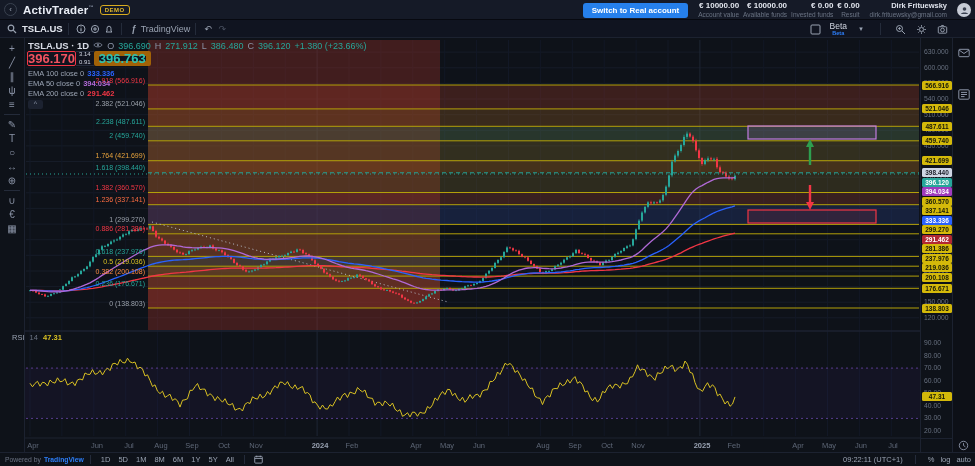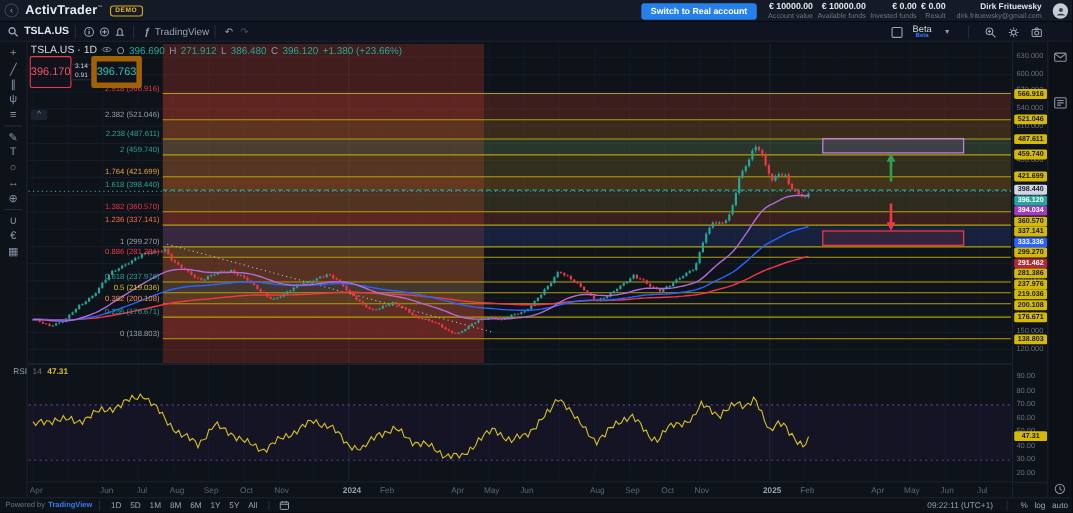--- a/index.html
+++ b/index.html
@@ -29,24 +29,24 @@
   .save{display:flex;flex-direction:column;line-height:1;align-items:center;}
   .save .s{color:#cfd4df;font-size:8.5px;}
   .save .b{color:#2d7ff9;font-size:5.5px;font-weight:700;}
   
   .tools{position:absolute;left:0;top:38px;width:25px;height:414px;background:#0e1219;border-right:1px solid #1c2230;display:flex;flex-direction:column;align-items:center;padding-top:4px;gap:1px;}
   .tool{width:18px;height:13px;display:flex;align-items:center;justify-content:center;color:#8a93a6;font-size:10px;}
   .tool-sep{width:16px;height:1px;background:#242b3a;margin:2px 0;}
   
   #chart-host{position:absolute;left:25px;top:38px;width:895px;height:414px;cursor:crosshair;}
   .legend1{position:absolute;left:28px;top:40px;display:flex;align-items:center;gap:4px;font-size:9px;color:#8a93a6;white-space:nowrap;}
-  .legend1 .sym{color:#d8dce6;font-weight:400;font-size:9.5px;}
+  .legend1 .sym{color:#d8dce6;font-weight:700;font-size:9.5px;}
   .legend1 .val{color:#26a69a;}
   .quote{position:absolute;left:27px;top:51px;display:flex;align-items:center;}
-  .qbox{height:29px;min-width:37px;display:flex;align-items:center;justify-content:center;font-size:10px;font-weight:400;border-radius:2px;background:rgba(16,20,32,.85);}
+  .qbox{height:15px;min-width:37px;display:flex;align-items:center;justify-content:center;font-size:13px;font-weight:700;border-radius:2px;background:rgba(16,20,32,.85);}
   .qbox.sell{border:1px solid #f23645;color:#f25360;}
   .qbox.buy{border:5px solid #a16207;color:#2cc0b0;}
   .qmid{display:flex;flex-direction:column;align-items:center;justify-content:center;font-size:6px;color:#cfd4df;line-height:1.2;padding:0 3px;background:rgba(16,20,32,.85);height:15px;border-top:1px solid #242b3a;border-bottom:1px solid #242b3a;}
   .malegend{position:absolute;left:28px;top:69px;font-size:7.5px;line-height:10px;white-space:nowrap;}
   .malegend .nm{color:#9aa3b2;}
   .malegend b{font-weight:700;margin-left:3px;}
   .collapse-btn{position:absolute;left:28px;top:100px;width:15px;height:9px;background:#1c2230;border-radius:2px;color:#8a93a6;font-size:7px;text-align:center;line-height:8px;}
   .rsi-legend{position:absolute;left:12px;top:333px;font-size:7.5px;color:#9aa3b2;white-space:nowrap;}
   .rsi-legend .p{color:#6b7383;margin:0 3px;}
   .rsi-legend .v{color:#d9c122;font-weight:700;}
@@ -842,20 +842,25 @@
 
   <div class="quote">
     <div class="qbox sell">396.170</div>
     <div class="qmid">
       <span>3.14</span>
       <span>0.91</span>
     </div>
     <div class="qbox buy">396.763</div>
   </div>
 
+  <div class="malegend" id="ma-legend">
+      <div><span class="nm">EMA 100 close 0</span><b style="color:#2962ff">333.336</b></div>
+      <div><span class="nm">EMA 50 close 0</span><b style="color:#b069d6">394.034</b></div>
+      <div><span class="nm">EMA 200 close 0</span><b style="color:#f23645">291.462</b></div>
+    </div>
   <div class="collapse-btn">^</div>
 
   <div class="rsi-legend">
     <span>RSI</span>
     <span class="p">14</span>
     <span class="v">47.31</span>
   </div>
 
   <div id="axis-col">
       <div class="axl" style="top:275.8px">120.000</div>

